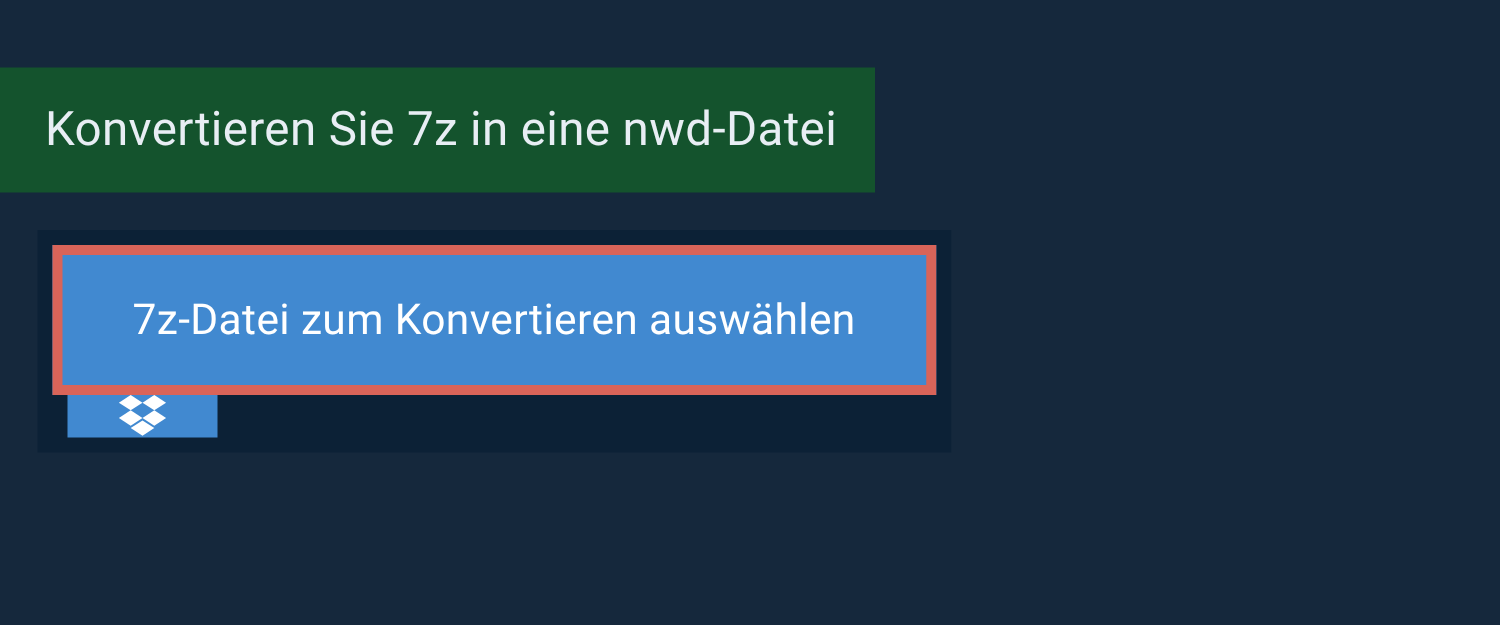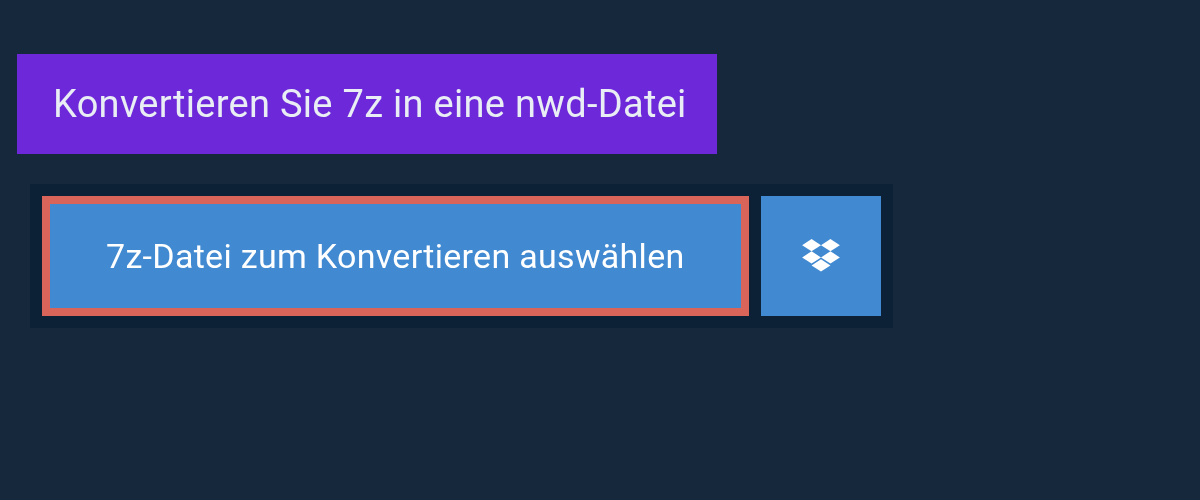--- a/index.html
+++ b/index.html
@@ -8,40 +8,41 @@
       box-sizing: border-box;
     }
     body {
       width: 1200px;
       height: 500px;
       background: #15283c;
       font-family: -apple-system, BlinkMacSystemFont, "Segoe UI", Roboto, Helvetica, Arial, sans-serif;
       overflow: hidden;
     }
     .header-bar {
-      background: #6d28d9;
+      background: #14532d;
       padding: 28px 30px 28px 36px;
       display: inline-block;
       margin-top: 54px;
-      margin-left: 17px;
+      margin-left: 0;
     }
     .header-title {
       color: #e8eef4;
       font-size: 38px;
       font-weight: 400;
       letter-spacing: 0.3px;
     }
     .button-row {
       display: flex;
       margin-top: 30px;
       margin-left: 30px;
       gap: 0;
       background: #0c2136;
       padding: 12px;
       width: fit-content;
+      flex-direction: column;
     }
     .select-button {
       background: #4189d0;
       border: 8px solid #d96459;
       color: #ffffff;
       font-size: 34px;
       font-weight: 400;
       padding: 32px 56px;
       cursor: pointer;
       display: flex;

